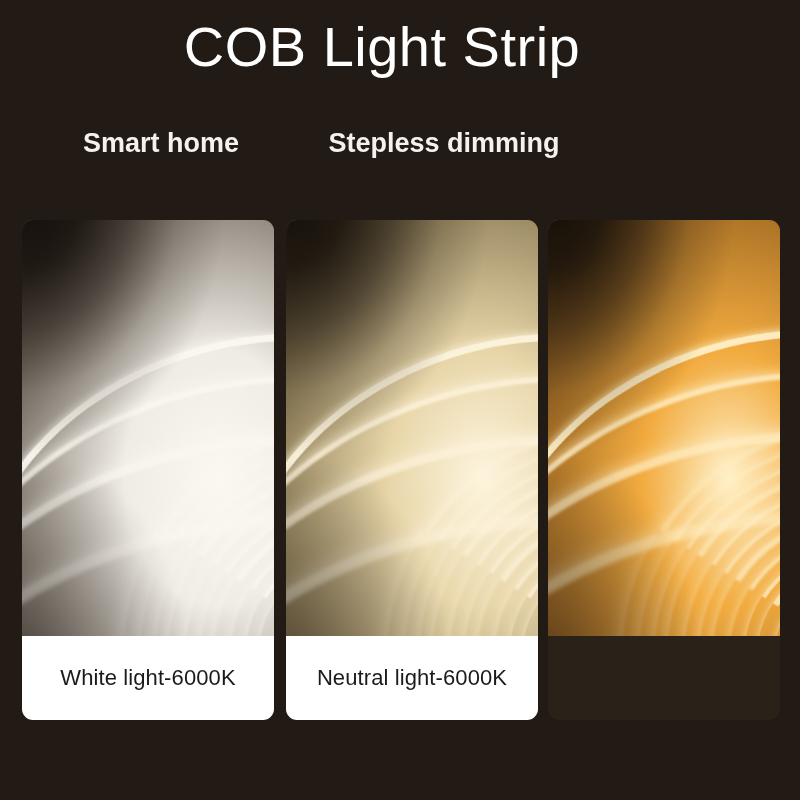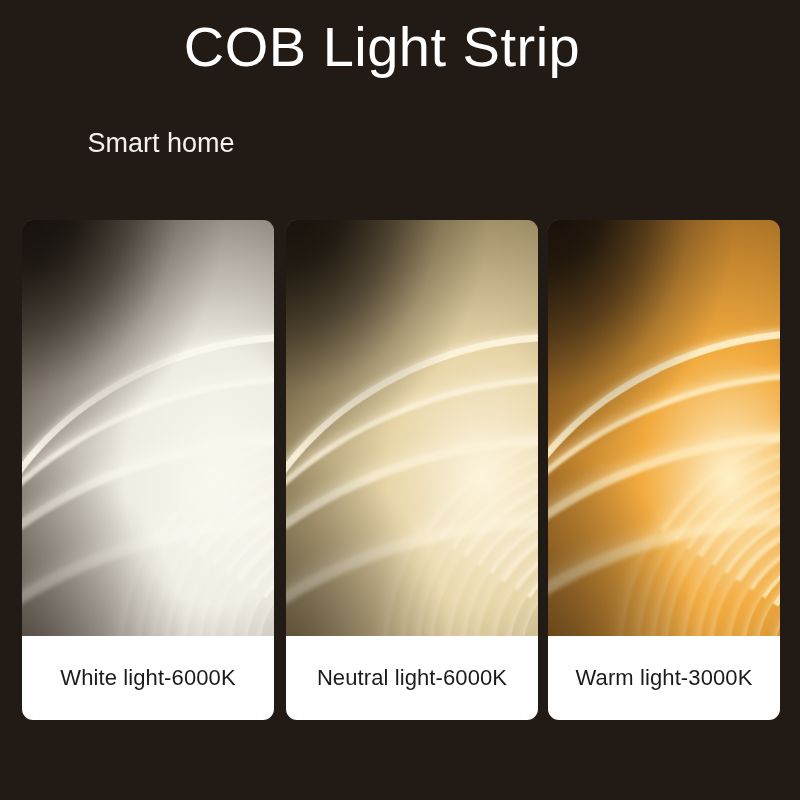--- a/index.html
+++ b/index.html
@@ -39,21 +39,21 @@
     font-weight: 400;
     letter-spacing: 0.5px;
     line-height: 1.05;
     white-space: nowrap;
   }
   .subtitle {
     position: absolute;
     top: 128px;
     color: #f4f1ee;
     font-size: 27px;
-    font-weight: 400;
+    font-weight: 700;
     white-space: nowrap;
     text-align: center;
     transform: translateX(-50%);
   }
   #sub-0 { left: 161px; }
   #sub-1 { left: 444px; }
   #sub-2 { left: 683px; }
 
   
   #panels {
@@ -162,20 +162,21 @@
 </style>
 </head>
 <body>
 
 <div id="banner" style="background: rgb(34, 26, 20);">
 
   <div id="header">
     <div id="title">COB Light Strip</div>
 
     <div class="subtitle" id="sub-0">Smart home</div>
+    <div class="subtitle" id="sub-1">Stepless dimming</div>
   </div>
 
   <div id="panels">
 
     <div class="panel" id="panel-0">
       <div class="photo">
         <div class="photo-base" id="base-0" style="background: radial-gradient(110% 90% at 78% 62%, rgb(251, 248, 240) 0%, rgb(239, 236, 228) 34%, rgb(107, 97, 86) 88%, rgb(107, 97, 86) 100%), linear-gradient(145deg, rgb(21, 16, 11) 0%, rgb(107, 97, 86) 46%, rgb(239, 236, 228) 100%);"></div>
         <div class="coil" id="coil-0">
             <div class="ring" style="width: 156px; height: 156px; border-width: 4px; border-top-color: rgb(251, 248, 240); border-right-color: rgb(251, 248, 240); opacity: 0.86; filter: blur(0.58px); box-shadow: rgb(251, 248, 240) 0px 0px 9px;"></div>
             <div class="ring" style="width: 186px; height: 186px; border-width: 6px; border-top-color: rgb(251, 248, 240); border-right-color: rgb(251, 248, 240); opacity: 0.81; filter: blur(0.67px); box-shadow: rgb(251, 248, 240) 0px 0px 10px;"></div>
@@ -246,19 +247,16 @@
             <div class="ring" style="width: 426px; height: 426px; border-width: 4px; border-top-color: rgb(255, 240, 200); border-right-color: rgb(255, 240, 200); opacity: 0.45; filter: blur(1.39px); box-shadow: rgb(255, 240, 200) 0px 0px 18px;"></div>
             <div class="ring" style="width: 456px; height: 456px; border-width: 6px; border-top-color: rgb(255, 240, 200); border-right-color: rgb(255, 240, 200); opacity: 0.41; filter: blur(1.48px); box-shadow: rgb(255, 240, 200) 0px 0px 19px;"></div>
             <div class="strand" style="width: 560px; height: 430px; top: -24px; left: -130px; border-width: 7px; border-top-color: rgb(255, 240, 200); opacity: 0.95; transform: rotate(-6deg); filter: blur(0.6px); box-shadow: rgb(255, 240, 200) 0px 0px 10px;"></div>
             <div class="strand" style="width: 640px; height: 470px; top: 16px; left: -185px; border-width: 6px; border-top-color: rgb(255, 240, 200); opacity: 0.8; transform: rotate(-3deg); filter: blur(1.1px); box-shadow: rgb(255, 240, 200) 0px 0px 14px;"></div>
             <div class="strand" style="width: 720px; height: 520px; top: 72px; left: -240px; border-width: 9px; border-top-color: rgb(255, 240, 200); opacity: 0.7; transform: rotate(2deg); filter: blur(1.6px); box-shadow: rgb(255, 240, 200) 0px 0px 18px;"></div>
             <div class="strand" style="width: 800px; height: 560px; top: 150px; left: -290px; border-width: 12px; border-top-color: rgb(255, 240, 200); opacity: 0.55; transform: rotate(5deg); filter: blur(2.1px); box-shadow: rgb(255, 240, 200) 0px 0px 22px;"></div>
           </div>
         <div class="corner-shade"></div>
         <div class="bottom-shade"></div>
       </div>
-      <div class="caption">
-        <span class="caption-text">Warm light-3000K</span>
-      </div>
     </div>
 
   </div>
 </div>
 
 </body></html>

